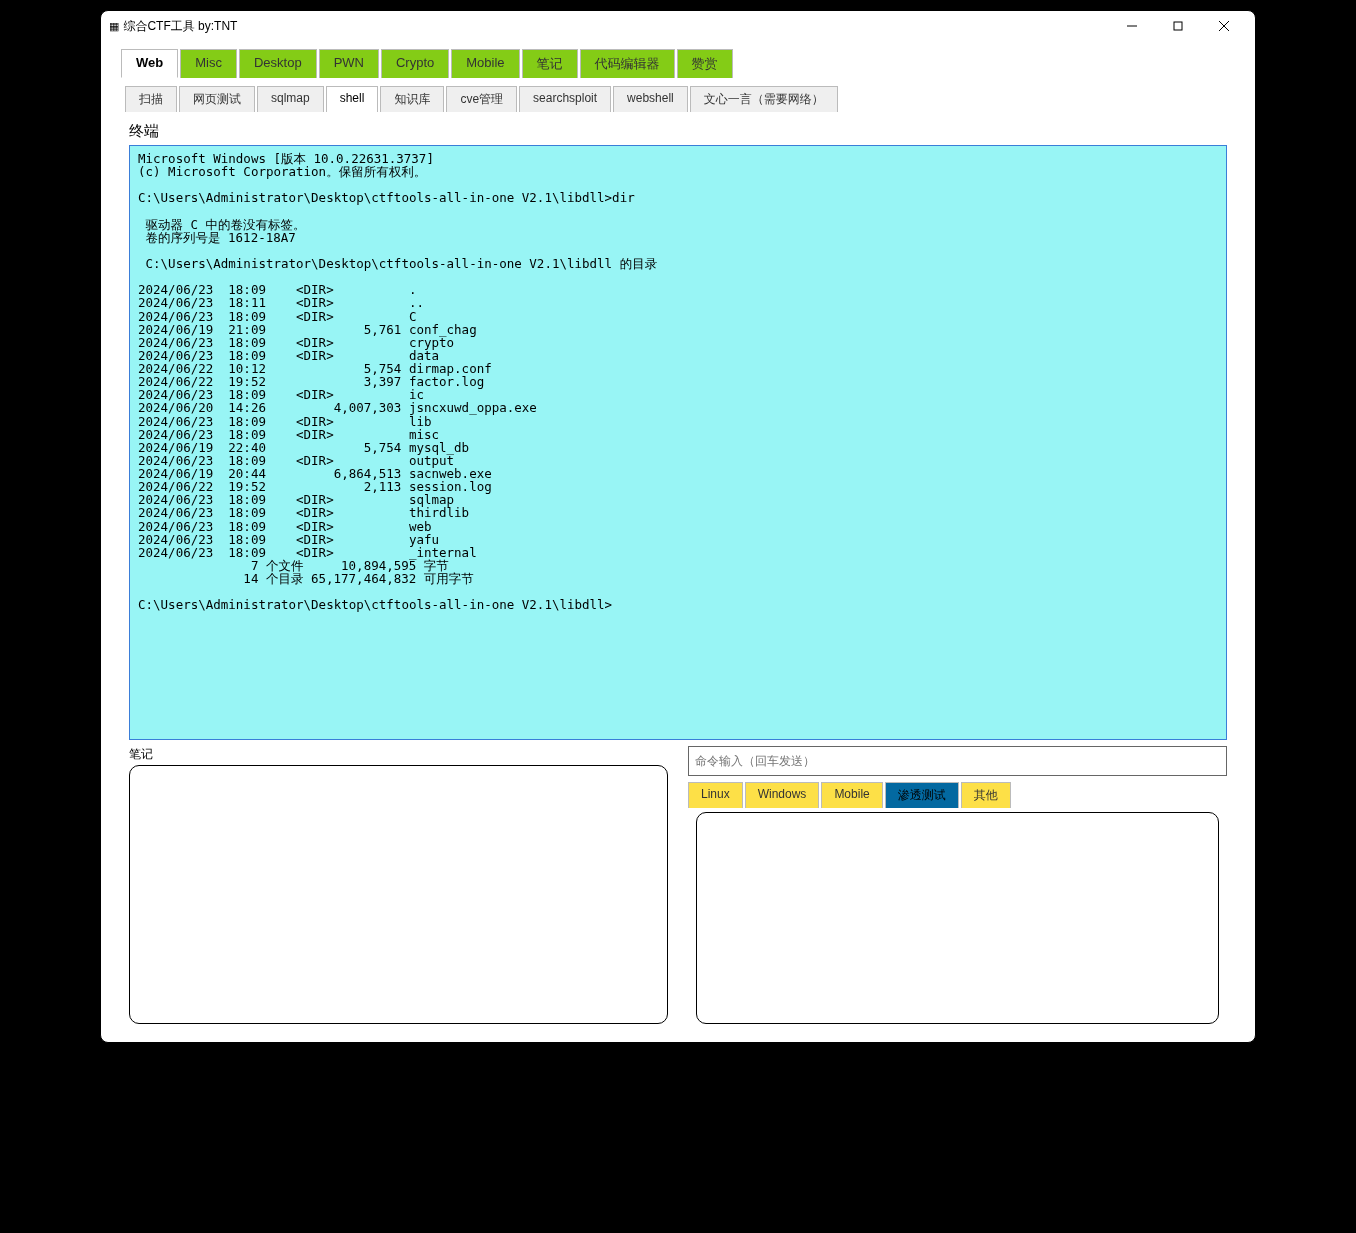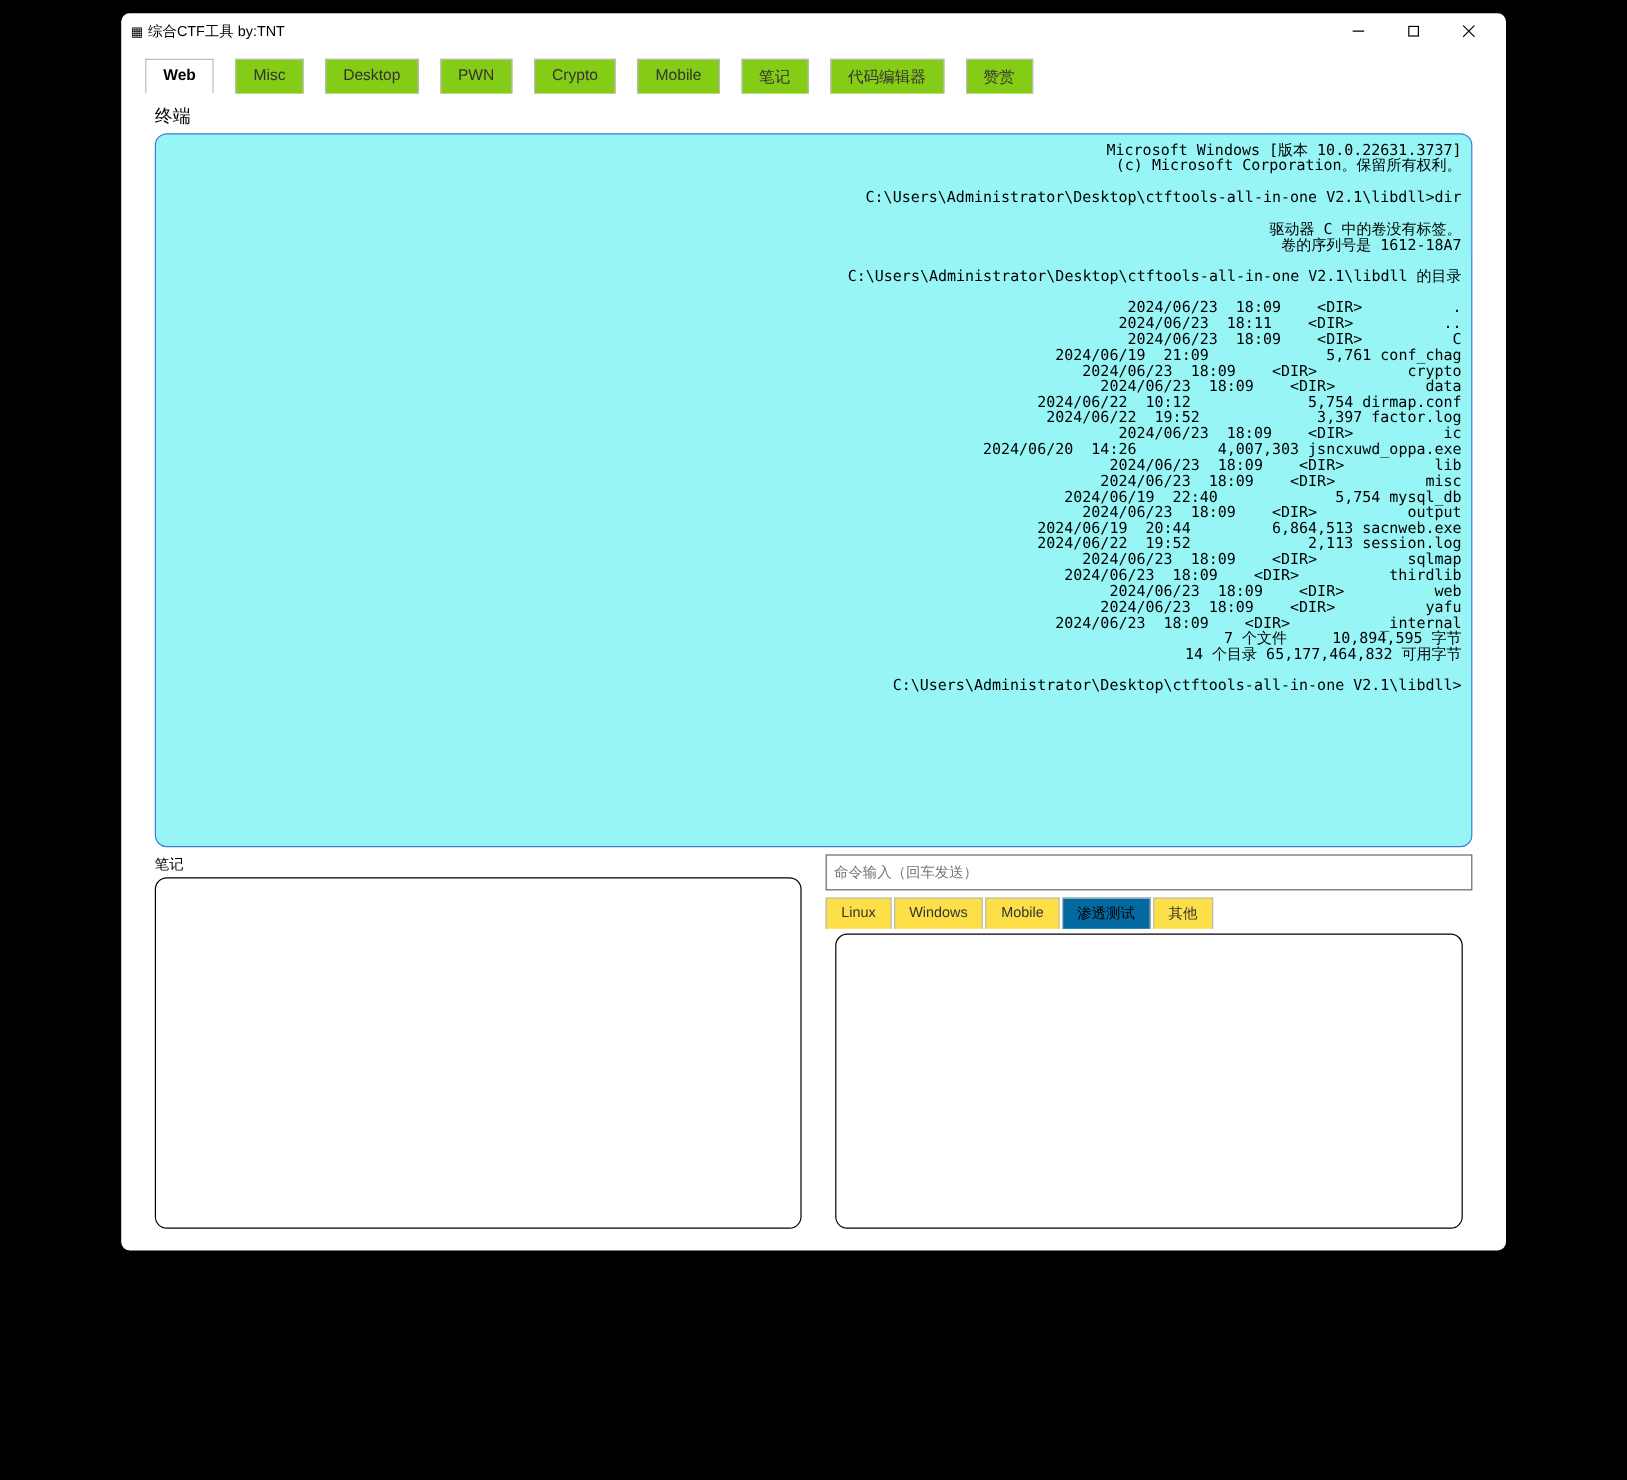--- a/index.html
+++ b/index.html
@@ -33,21 +33,21 @@
     height: 30px;
     display: flex;
     align-items: center;
     justify-content: center;
     cursor: pointer;
   }
   .titlebar .win-btn svg { width: 10px; height: 10px; }
   .maintabs {
     padding: 8px 20px 0 20px;
     display: flex;
-    gap: 16px;
+    gap: 0;
   }
   .maintab {
     padding: 5px 14px;
     border: 1px solid #bbb;
     background: #84cc16;
     font-size: 13px;
     cursor: pointer;
     border-bottom: none;
     margin-right: 2px;
     color:#333;
@@ -82,29 +82,28 @@
     font-size: 15px;
     color: #000;
     margin-top:6px;
   }
   .terminal {
     margin: 2px 28px 0 28px;
     flex: 0 0 auto;
     height: 595px;
     background: #98f5f5;
     border: 1px solid #3a7ed8;
-    border-radius: 10px;
+    border-radius: 0;
     padding: 6px 8px;
     overflow: auto;
     font-family: "Microsoft YaHei", Consolas, monospace;
     font-size: 12.5px;
     line-height: 1.05;
     white-space: pre;
     color: #000;
-    text-align: right;
   }
   .bottom {
     display: flex;
     gap: 20px;
     padding: 6px 28px 18px 28px;
     flex: 1;
   }
   .notes-pane, .right-pane {
     flex: 1;
     display: flex;
@@ -188,20 +187,31 @@
       <div class="maintab">Misc</div>
       <div class="maintab">Desktop</div>
       <div class="maintab">PWN</div>
       <div class="maintab">Crypto</div>
       <div class="maintab">Mobile</div>
       <div class="maintab">笔记</div>
       <div class="maintab">代码编辑器</div>
       <div class="maintab">赞赏</div>
     </div>
 
+  <div class="subtabs" id="subtabs">
+      <div class="subtab">扫描</div>
+      <div class="subtab">网页测试</div>
+      <div class="subtab">sqlmap</div>
+      <div class="subtab active">shell</div>
+      <div class="subtab">知识库</div>
+      <div class="subtab">cve管理</div>
+      <div class="subtab">searchsploit</div>
+      <div class="subtab">webshell</div>
+      <div class="subtab">文心一言（需要网络）</div>
+    </div>
 
   <div class="section-label">终端</div>
 
   <div class="terminal">Microsoft Windows [版本 10.0.22631.3737]
 (c) Microsoft Corporation。保留所有权利。
 
 C:\Users\Administrator\Desktop\ctftools-all-in-one V2.1\libdll&gt;dir
 
  驱动器 C 中的卷没有标签。
  卷的序列号是 1612-18A7

